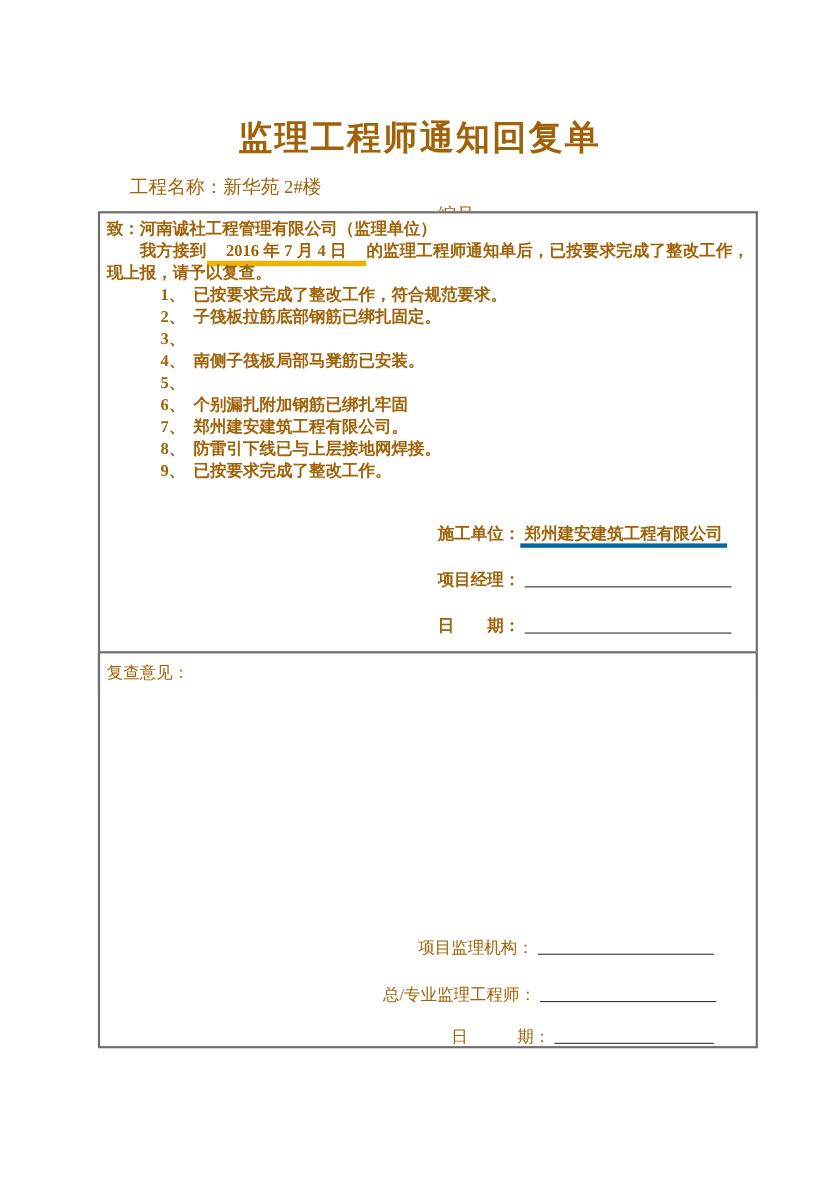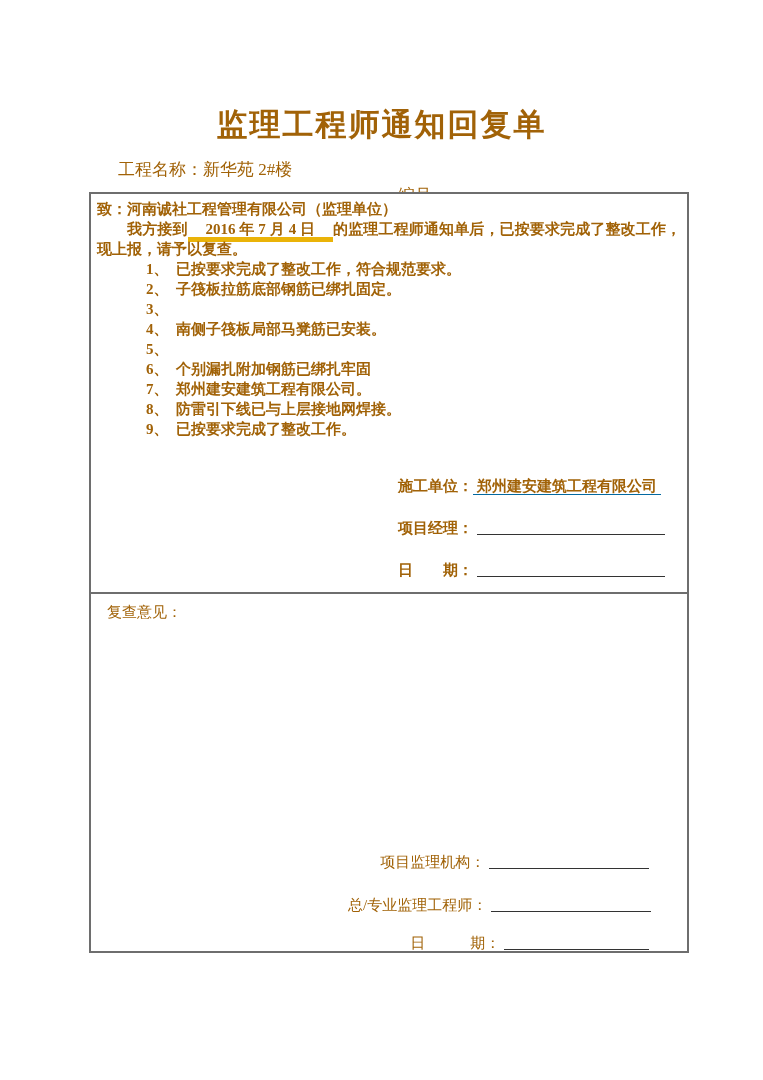--- a/index.html
+++ b/index.html
@@ -43,21 +43,21 @@
     position: absolute;
     left: 89px;
     width: 600px;
     box-sizing: border-box;
     border: 2px solid #6e6e6e;
     background: #ffffff;
     font-size: 15px;
     line-height: 20px;
   }
   .box-reply  { top: 192px; height: 440px; padding: 5px 6px; font-weight: bold; }
-  .box-review { top: 592px; height: 361px; padding: 8px 16px; }
+  .box-review { top: 592px; height: 361px; padding: 8px 6px; }
 
   .to-line { white-space: nowrap; }
 
   .body-para {
     margin: 0;
     text-indent: 2em;
     text-align: justify;
   }
   .date-underline {
     border-bottom: 5px solid #eab308;
@@ -68,21 +68,21 @@
   .item  { display: flex; white-space: nowrap; }
   .item .num  { flex: 0 0 30px; }
   .item.wide .num { flex: 0 0 77px; }
 
   .sig-row { position: absolute; white-space: nowrap; }
   .row-unit    { top: 282px; left: 307px; }
   .row-manager { top: 324px; left: 307px; }
   .row-date1   { top: 366px; left: 307px; }
 
   .underlined-value {
-    border-bottom: 1px solid #0369a1;
+    border-bottom: 4px solid #0369a1;
     padding: 0 4px;
   }
   .blank-line {
     display: inline-block;
     height: 15px;
     border-bottom: 1px solid #333;
     vertical-align: -2px;
   }
   .w188 { width: 188px; }
   .w160 { width: 160px; }

